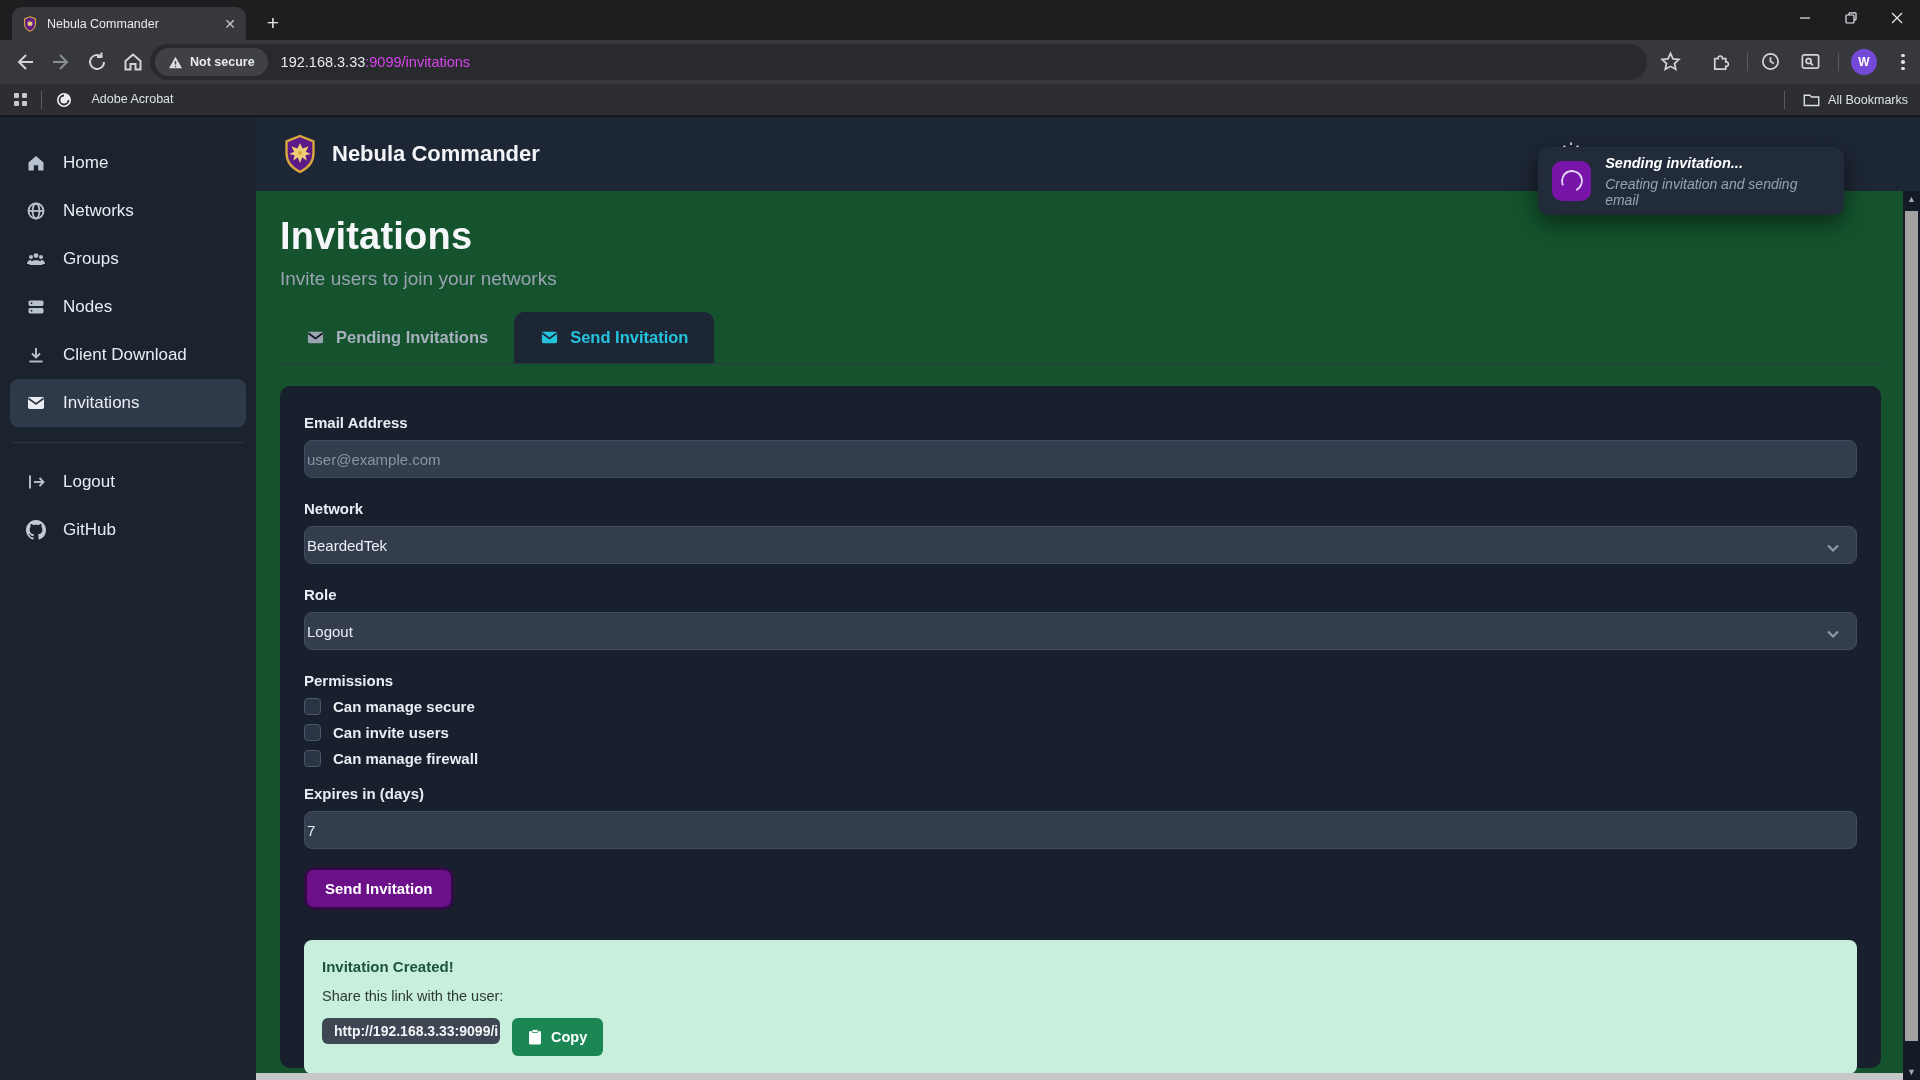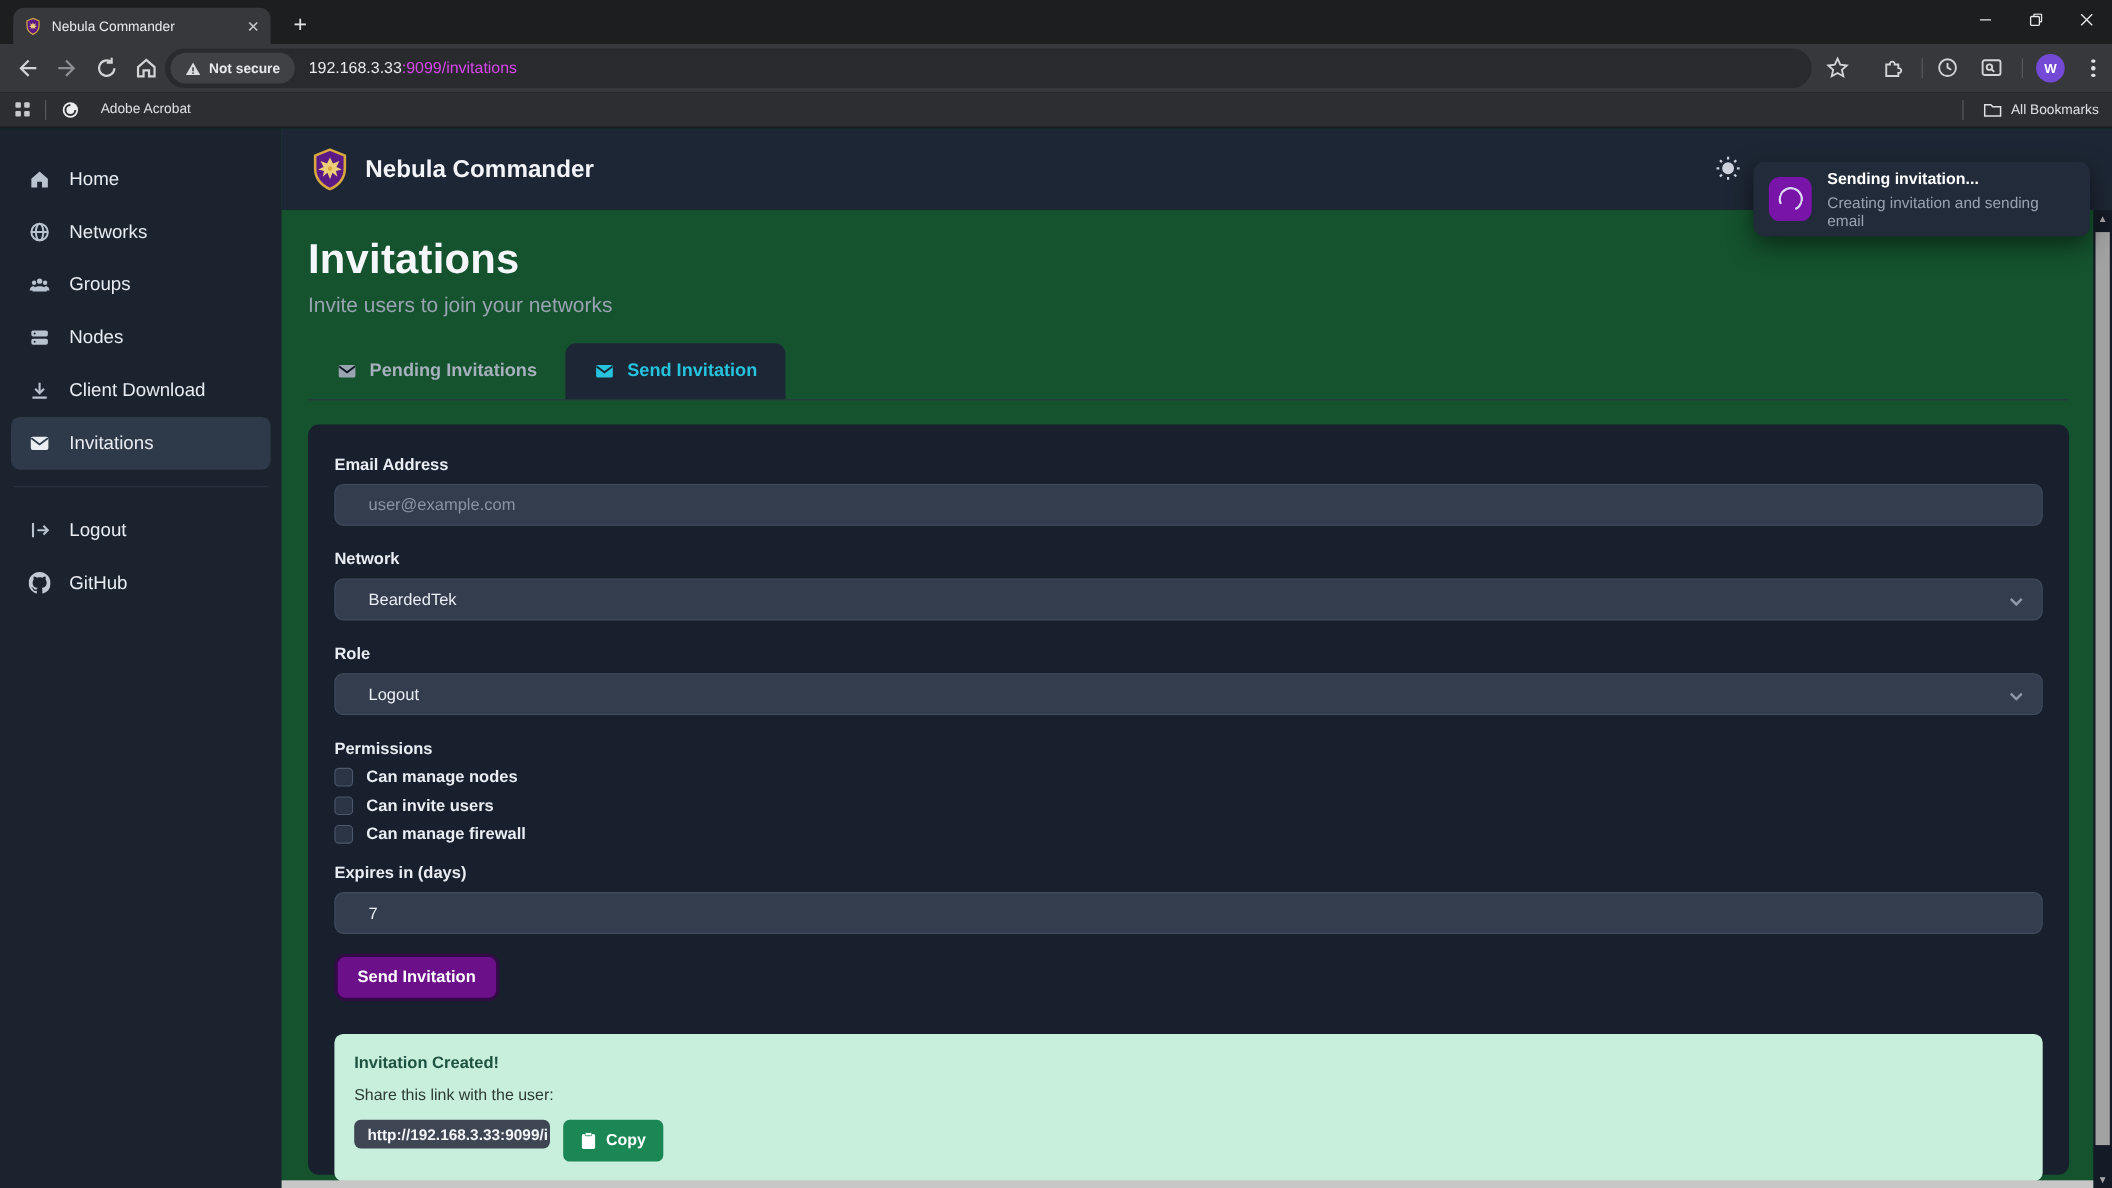--- a/index.html
+++ b/index.html
@@ -55,21 +55,21 @@
   .page-sub { margin-top:10px; color:#99a3b2; font-size:19px; }
   .tabrow { margin-top:22px; width:1601px; border-bottom:1px solid #2b3543; display:flex; height:52px; }
   .tabbtn { display:flex; align-items:center; gap:11px; padding:0 26px; font-size:16.5px;
     font-weight:700; color:#a7b0bd; }
   .tabbtn.active { background:#1c2634; border-radius:10px 10px 0 0; color:#25c3de; }
 
   .card { margin-top:22px; width:1601px; height:682px; background:#18202d; border-radius:10px; padding:28px 24px 0; }
   .fgroup { margin-bottom:22px; }
   .flabel { color:#eaeef4; font-size:15px; font-weight:700; margin-bottom:9px; }
   .finput, .fselect { width:1553px; height:38px; background:#333d4e; border:1px solid #414c5f;
-    border-radius:8px; color:#eaeef4; font-size:15px; padding:0 30px; outline:none;
+    border-radius:8px; color:#eaeef4; font-size:15px; padding:0 2px; outline:none;
     font-family:"Liberation Sans", sans-serif; }
   .finput::placeholder { color:#8a93a3; }
   .fselect { display:flex; align-items:center; position:relative; }
   .fselect .chev { position:absolute; right:16px; top:12px; }
   .permrow { display:flex; align-items:center; gap:12px; margin-top:9px; }
   .cbox { width:17px; height:17px; background:#2b3444; border:1px solid #4b576b; border-radius:4px; }
   .permlbl { color:#eaeef4; font-size:15px; font-weight:700; }
   .send-btn { margin-top:18px; display:inline-flex; align-items:center; background:#6b1089;
     border:3px solid #310a46; border-radius:10px; color:#fff; font-weight:700; font-size:15px;
     padding:10px 18px; font-family:"Liberation Sans", sans-serif; }
@@ -78,23 +78,23 @@
   .suc-sub { margin-top:13px; color:#2c3b34; font-size:14.5px; }
   .linkrow { margin-top:14px; display:flex; gap:12px; }
   .linkbox { width:178px; height:26px; background:#3e4553; border-radius:6px; color:#f2f4f7;
     font-size:14px; font-weight:700; display:flex; align-items:center; padding:0 12px;
     white-space:nowrap; overflow:hidden; }
   .copy-btn { height:38px; background:#1a8754; border:none; border-radius:6px; color:#fff;
     font-weight:700; font-size:14.5px; display:flex; align-items:center; gap:9px; padding:0 16px;
     font-family:"Liberation Sans", sans-serif; }
 
   
-  .toast { position:absolute; left:1594px; top:30px; width:306px; height:68px; background:#212b3a;
+  .toast { position:absolute; left:1538px; top:30px; width:306px; height:68px; background:#212b3a;
     border-radius:10px; box-shadow:0 8px 22px rgba(0,0,0,.5); display:flex; align-items:center;
-    gap:14px; padding:0 14px; z-index:6; }
+    gap:14px; padding:0 14px; z-index:6;font-style:italic; }
   .toast-ic { width:40px; height:40px; border-radius:10px; background:#7814a8; display:flex;
     align-items:center; justify-content:center; }
   .spin { width:22px; height:22px; border-radius:50%; border:2.5px solid #ddd9f2;
     border-bottom-color:transparent; transform:rotate(20deg); }
   .toast-title { color:#fff; font-size:14.5px; font-weight:700; }
   .toast-msg { color:#99a3b3; font-size:14px; margin-top:5px; }
 
   
   .vscroll { position:absolute; left:1903px; top:74px; width:17px; height:889px; background:#141a26; }
   .varrow { position:absolute; left:0; width:17px; height:16px; display:flex; align-items:center;
@@ -369,21 +369,21 @@
           <span>Logout</span>
           <span class="chev"><svg width="14" height="10" viewBox="0 0 14 10" fill="none" stroke="#8f99a8" stroke-width="2.2">
                 <polyline points="2,2.5 7,7.5 12,2.5"></polyline>
               </svg></span>
         </div>
       </div>
       <div class="fgroup" style="margin-bottom:18px;">
         <div class="flabel">Permissions</div>
         <div class="permrow">
           <span class="cbox"></span>
-          <span class="permlbl">Can manage nodes</span>
+          <span class="permlbl">Can manage secure</span>
         </div>
         <div class="permrow">
           <span class="cbox"></span>
           <span class="permlbl">Can invite users</span>
         </div>
         <div class="permrow">
           <span class="cbox"></span>
           <span class="permlbl">Can manage firewall</span>
         </div>
       </div>

